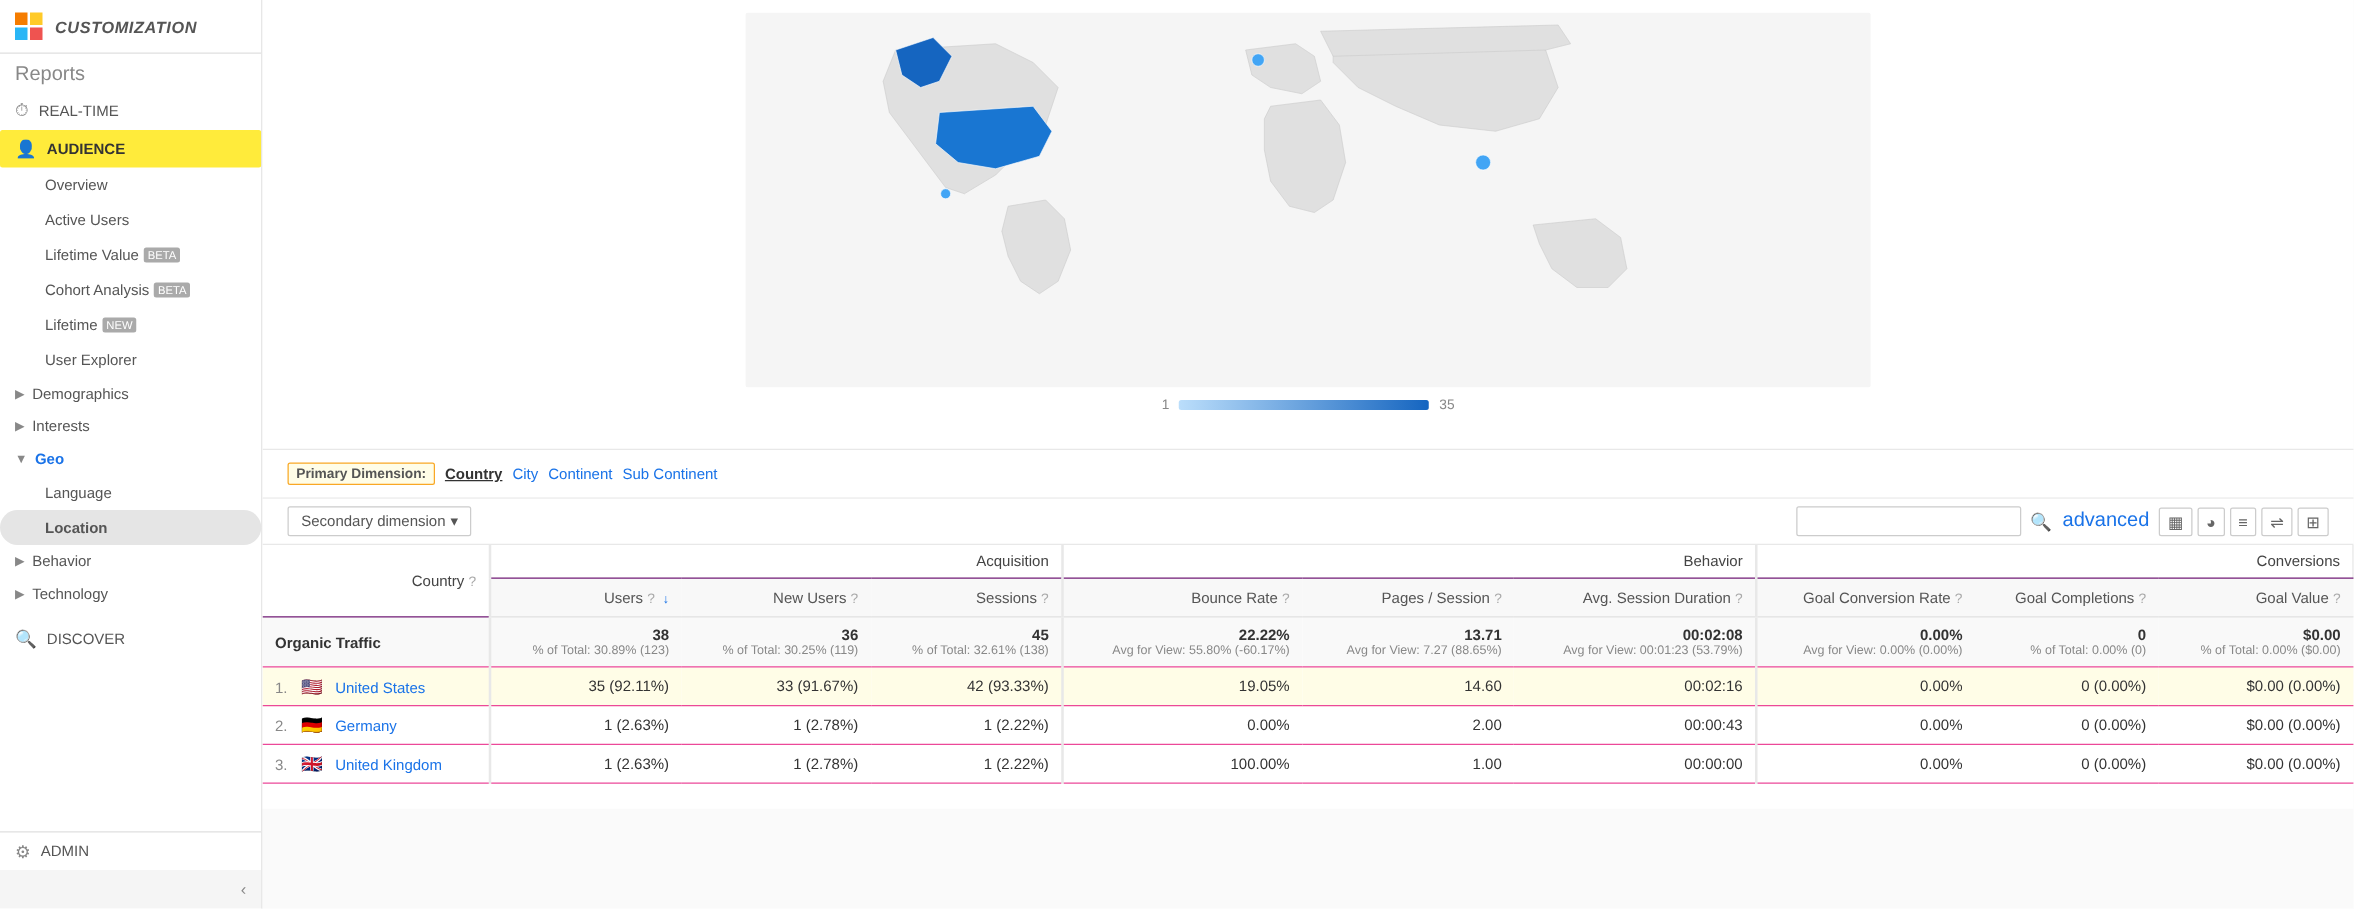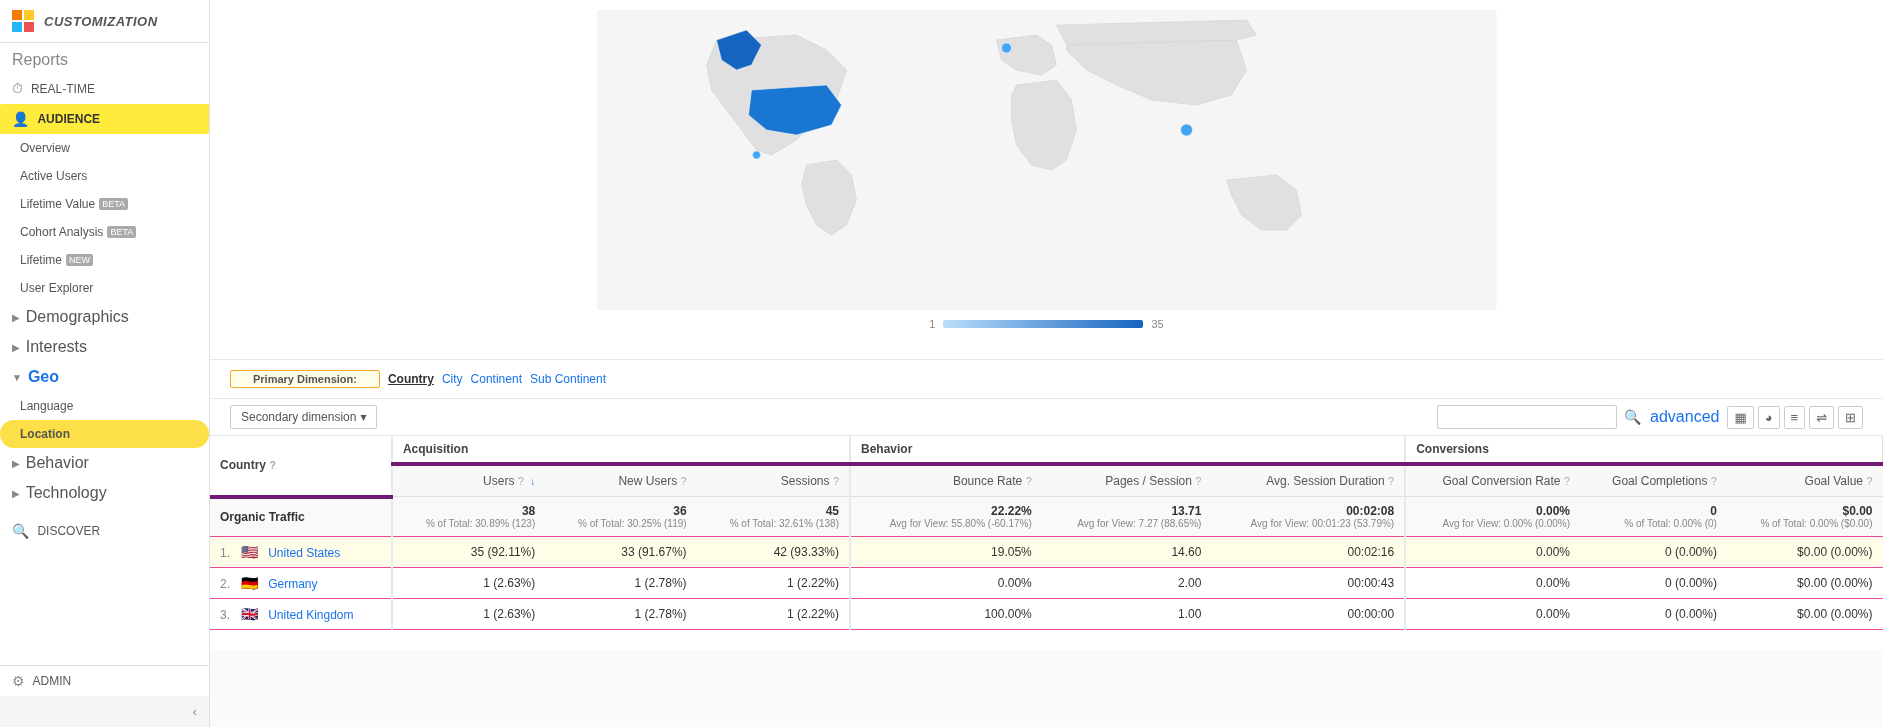--- a/index.html
+++ b/index.html
@@ -32,32 +32,32 @@
     .logo-sq:nth-child(4) { background: #ef5350; }
     .sidebar-title { font-size: 13px; font-weight: bold; color: #555; letter-spacing: 0.5px; font-style: italic; }
 
     .reports-label { padding: 8px 12px 4px; font-size: 16px; color: #888; }
 
     .nav-item {
       display: flex; align-items: center; padding: 7px 12px;
       cursor: pointer; color: #555; font-size: 12px;
     }
     .nav-item.active-yellow { background: #ffeb3b; font-weight: bold; color: #333; border-radius: 2px; }
-    .nav-item.active-yellow-loc { background: #fde047; font-weight: bold; color: #333; border-radius: 14px; }
+    .nav-item.active-yellow-loc { background: #e5e5e5; font-weight: bold; color: #333; border-radius: 14px; }
     .nav-item .nav-icon { margin-right: 8px; font-size: 14px; color: #888; }
     .nav-item .badge {
       font-size: 9px; background: #aaa; color: #fff; border-radius: 2px;
       padding: 1px 3px; margin-left: 4px; vertical-align: middle;
     }
-    .nav-sub { padding-left: 20px; }
+    .nav-sub { padding-left: 36px; }
     .nav-sub.nav-item { font-size: 12px; color: #555; }
 
     .nav-section { display: flex; align-items: center; padding: 6px 12px; cursor: pointer; color: #555; }
     .nav-section .arrow { font-size: 10px; margin-right: 6px; color: #888; }
-    .nav-section .nav-label { font-size: 16px; }
+    .nav-section .nav-label { font-size: 12px; }
 
     .sidebar-bottom {
       margin-top: auto; border-top: 1px solid #e0e0e0;
     }
 
     .collapse-btn {
       width: 100%; padding: 8px 12px; display: flex; align-items: center;
       justify-content: flex-end; cursor: pointer; background: #f5f5f5;
       border: none; color: #888;
     }
@@ -105,21 +105,21 @@
       background: #fff;
       padding: 10px 20px;
       border-bottom: 1px solid #e8e8e8;
       display: flex;
       align-items: center;
       gap: 8px;
     }
     .primary-dim-label {
       font-size: 11px; color: #555; font-weight: bold;
       background: #fffde7; border: 1px solid #f9a825;
-      padding: 2px 22px; border-radius: 2px;
+      padding: 2px 6px; border-radius: 2px;
     }
     .dim-link {
       font-size: 12px; color: #1a73e8; cursor: pointer; text-decoration: none;
     }
     .dim-link.active { font-weight: bold; color: #333; text-decoration: underline; }
 
     
     .toolbar {
       background: #fff;
       padding: 6px 20px;
@@ -155,23 +155,23 @@
     }
     th {
       background: #f8f8f8; border-bottom: 1px solid #e0e0e0;
       padding: 8px 10px; text-align: right; font-weight: normal;
       color: #555; white-space: nowrap;
     }
     th.left { text-align: left; }
     th .sort-icon { color: #1a73e8; font-size: 10px; margin-left: 3px; }
 
     .group-header th {
-      background: #fff; text-align: left; font-size: 12px;
-      color: #444; border-bottom: 4px solid #701a75;
-      border-right: 1px solid #e0e0e0; font-weight: bold; padding: 6px 10px;
+      background: #fff; text-align: right; font-size: 12px;
+      color: #444; border-bottom: 1px solid #701a75;
+      border-right: 1px solid #e0e0e0; font-weight: normal; padding: 6px 10px;
     }
     td {
       padding: 7px 10px; border-bottom: 1px solid #ec4899;
       text-align: right; color: #333;
     }
     td.left { text-align: left; }
 
     .organic-row td { background: #f9f9f9; font-weight: bold; }
     .organic-row td .sub-text { font-size: 10px; color: #888; font-weight: normal; display: block; }
 

